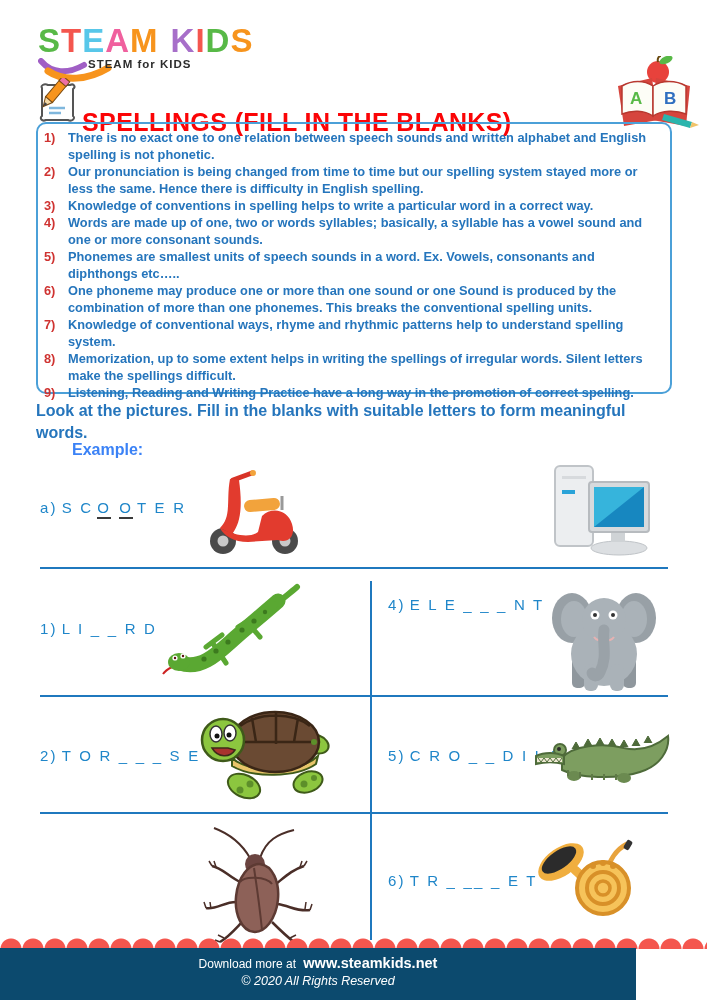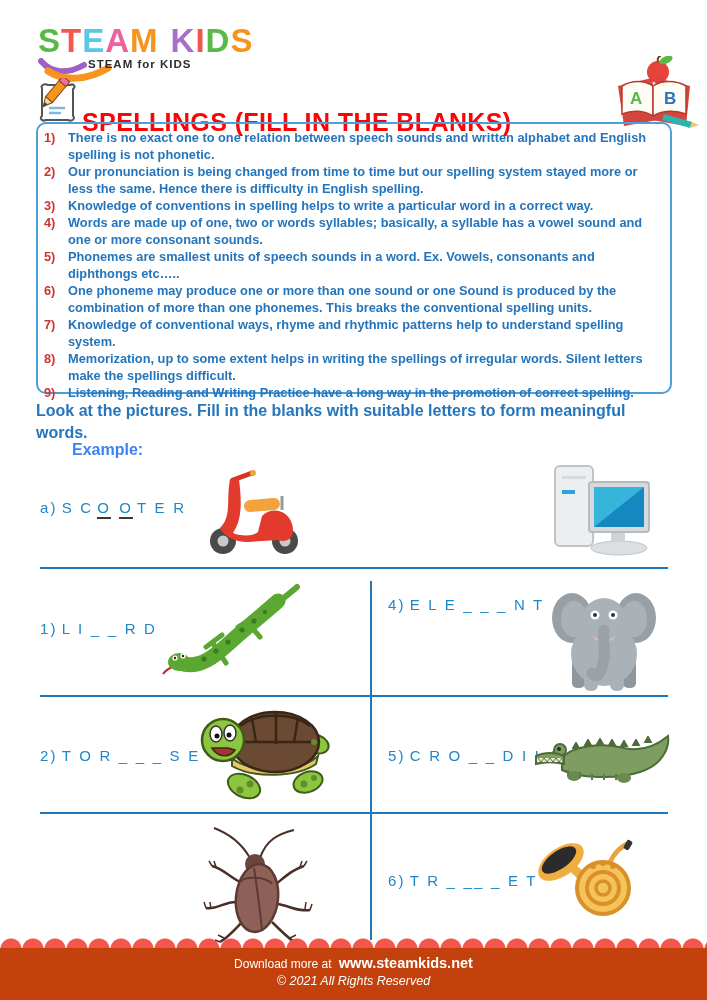--- a/index.html
+++ b/index.html
@@ -41,21 +41,21 @@
   .u{border-bottom:2px solid #3a3a3a;padding-bottom:1px;margin:0 4px;}
 
   
   .hline{position:absolute;left:40px;width:628px;height:2px;background:#1f78be;}
   .vline{position:absolute;left:370px;width:2px;background:#1f78be;}
 
   
   .scallops{position:absolute;left:0;top:937px;width:707px;height:12px;
             background-image:radial-gradient(circle at 11px 12px,#f4564e 10px,rgba(0,0,0,0) 11px);
             background-size:22px 12px;}
-  .footer{position:absolute;left:0;top:948px;width:707px;height:52px;background:#c2410c;color:#fff;text-align:center;}
+  .footer{position:absolute;left:0;top:948px;width:636px;height:52px;background:#0c4a6e;color:#fff;text-align:center;}
   .footer .l1{margin-top:7px;font-size:12px;}
   .footer .l1 .url{font-size:14.5px;font-weight:700;margin-left:4px;}
   .footer .l2{margin-top:3px;font-size:12.5px;font-style:italic;}
 </style>
 </head>
 <body>
 
 <div id="page">
 
   <div class="logo">
@@ -284,16 +284,16 @@
       <circle cx="68" cy="27" r="3" fill="#d89028"></circle>
       <circle cx="78" cy="30" r="3" fill="#d89028"></circle>
   </svg>
 
   <div class="scallops"></div>
   <div class="footer">
     <div class="l1">
       <span>Download more at</span>
       <span class="url">www.steamkids.net</span>
     </div>
-    <div class="l2">© 2021 All Rights Reserved</div>
+    <div class="l2">© 2020 All Rights Reserved</div>
   </div>
 
 </div>
 
 </body></html>

